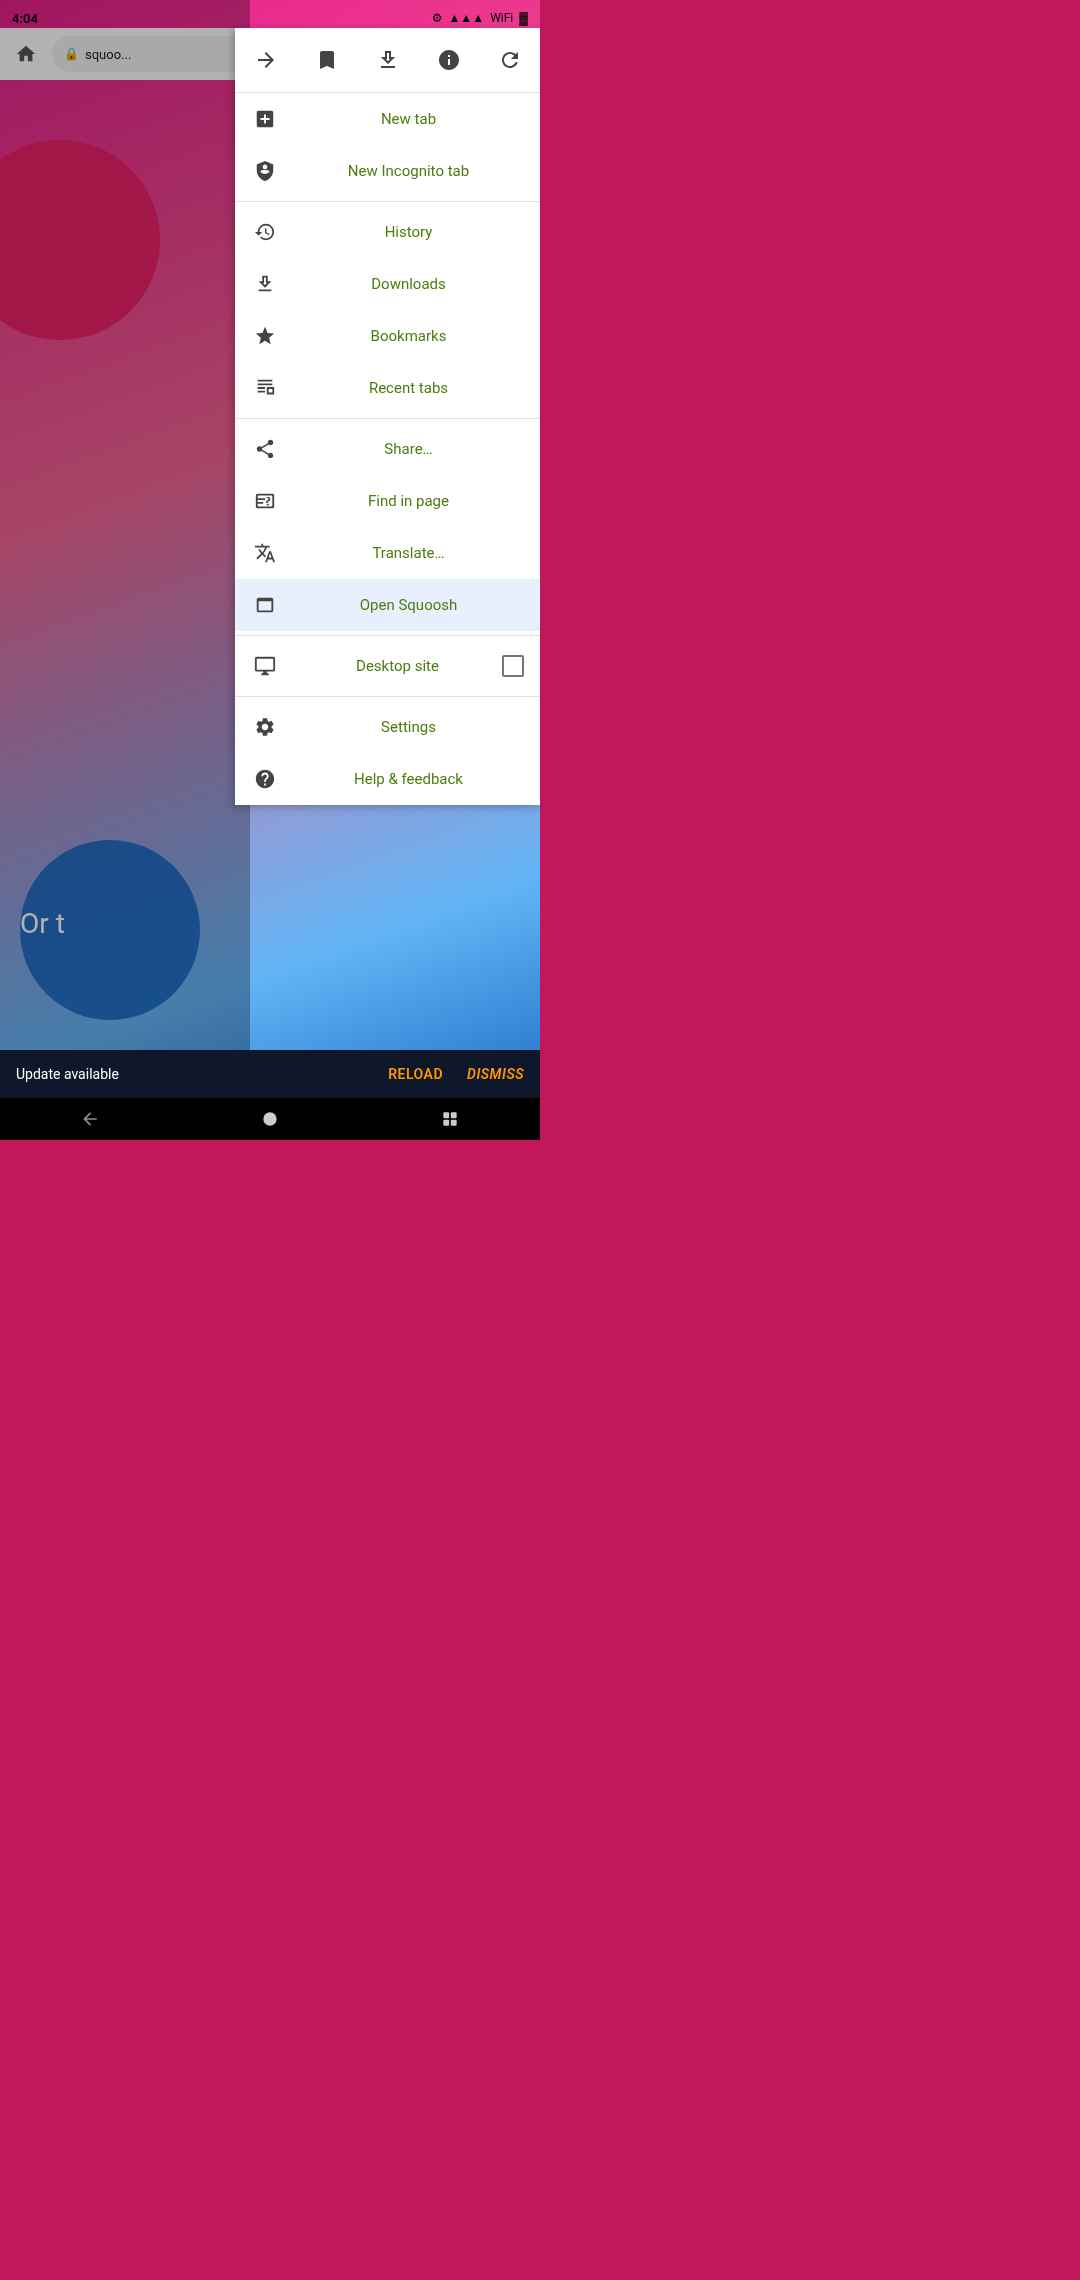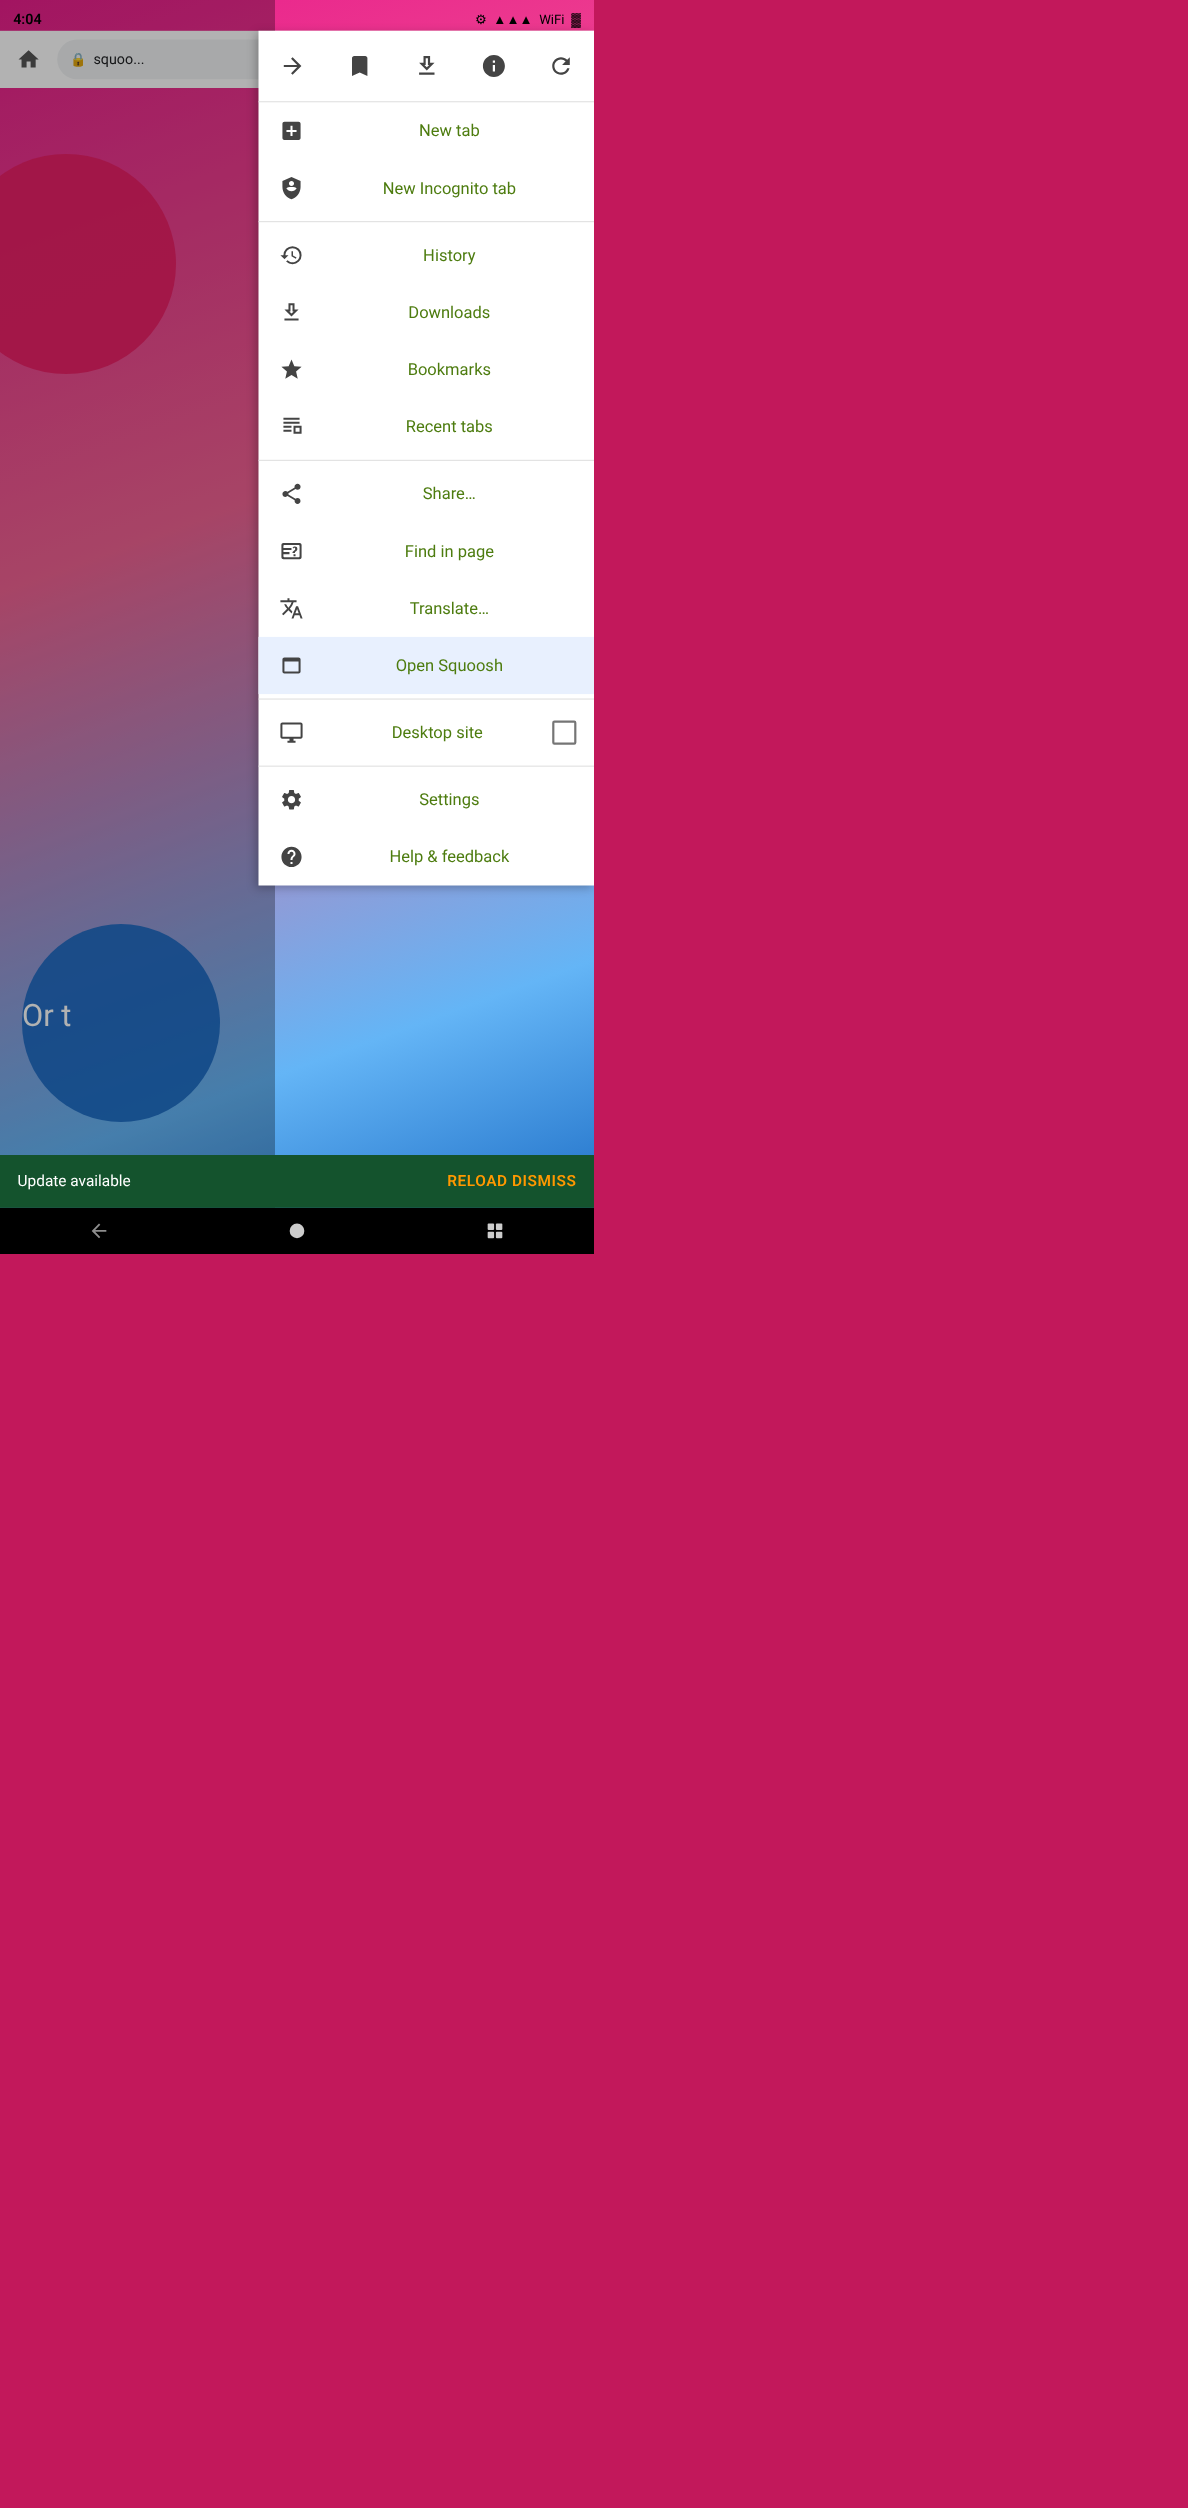--- a/index.html
+++ b/index.html
@@ -200,21 +200,21 @@
     .nav-btn svg {
       width: 20px; height: 20px;
       fill: #ccc;
     }
 
     
     .update-bar {
       position: absolute;
       bottom: 42px; left: 0; right: 0;
       height: 48px;
-      background: #14532d;
+      background: #0f172a;
       display: flex;
       align-items: center;
       padding: 0 16px;
       z-index: 25;
     }
 
     .update-text {
       flex: 1;
       font-size: 14px;
       color: #fff;
@@ -431,21 +431,21 @@
       </div>
     </div>
 
 </div>
 
 <div class="page-text">Or t</div>
 
 <div class="update-bar">
   <span class="update-text">Update available</span>
   <span class="update-action">RELOAD</span>
-  <span class="update-action" style="color:#ff9800; margin-left:4px;">DISMISS</span>
+  <span class="update-action" style="color:#ff9800; margin-left:24px;font-style:italic;">DISMISS</span>
 </div>
 
 <div class="nav-bar">
   <div class="nav-btn">
     <svg viewBox="0 0 24 24">
         <path d="M20 11H7.83l5.59-5.59L12 4l-8 8 8 8 1.41-1.41L7.83 13H20v-2z"></path>
       </svg>
   </div>
   <div class="nav-btn">
     <svg viewBox="0 0 24 24">

